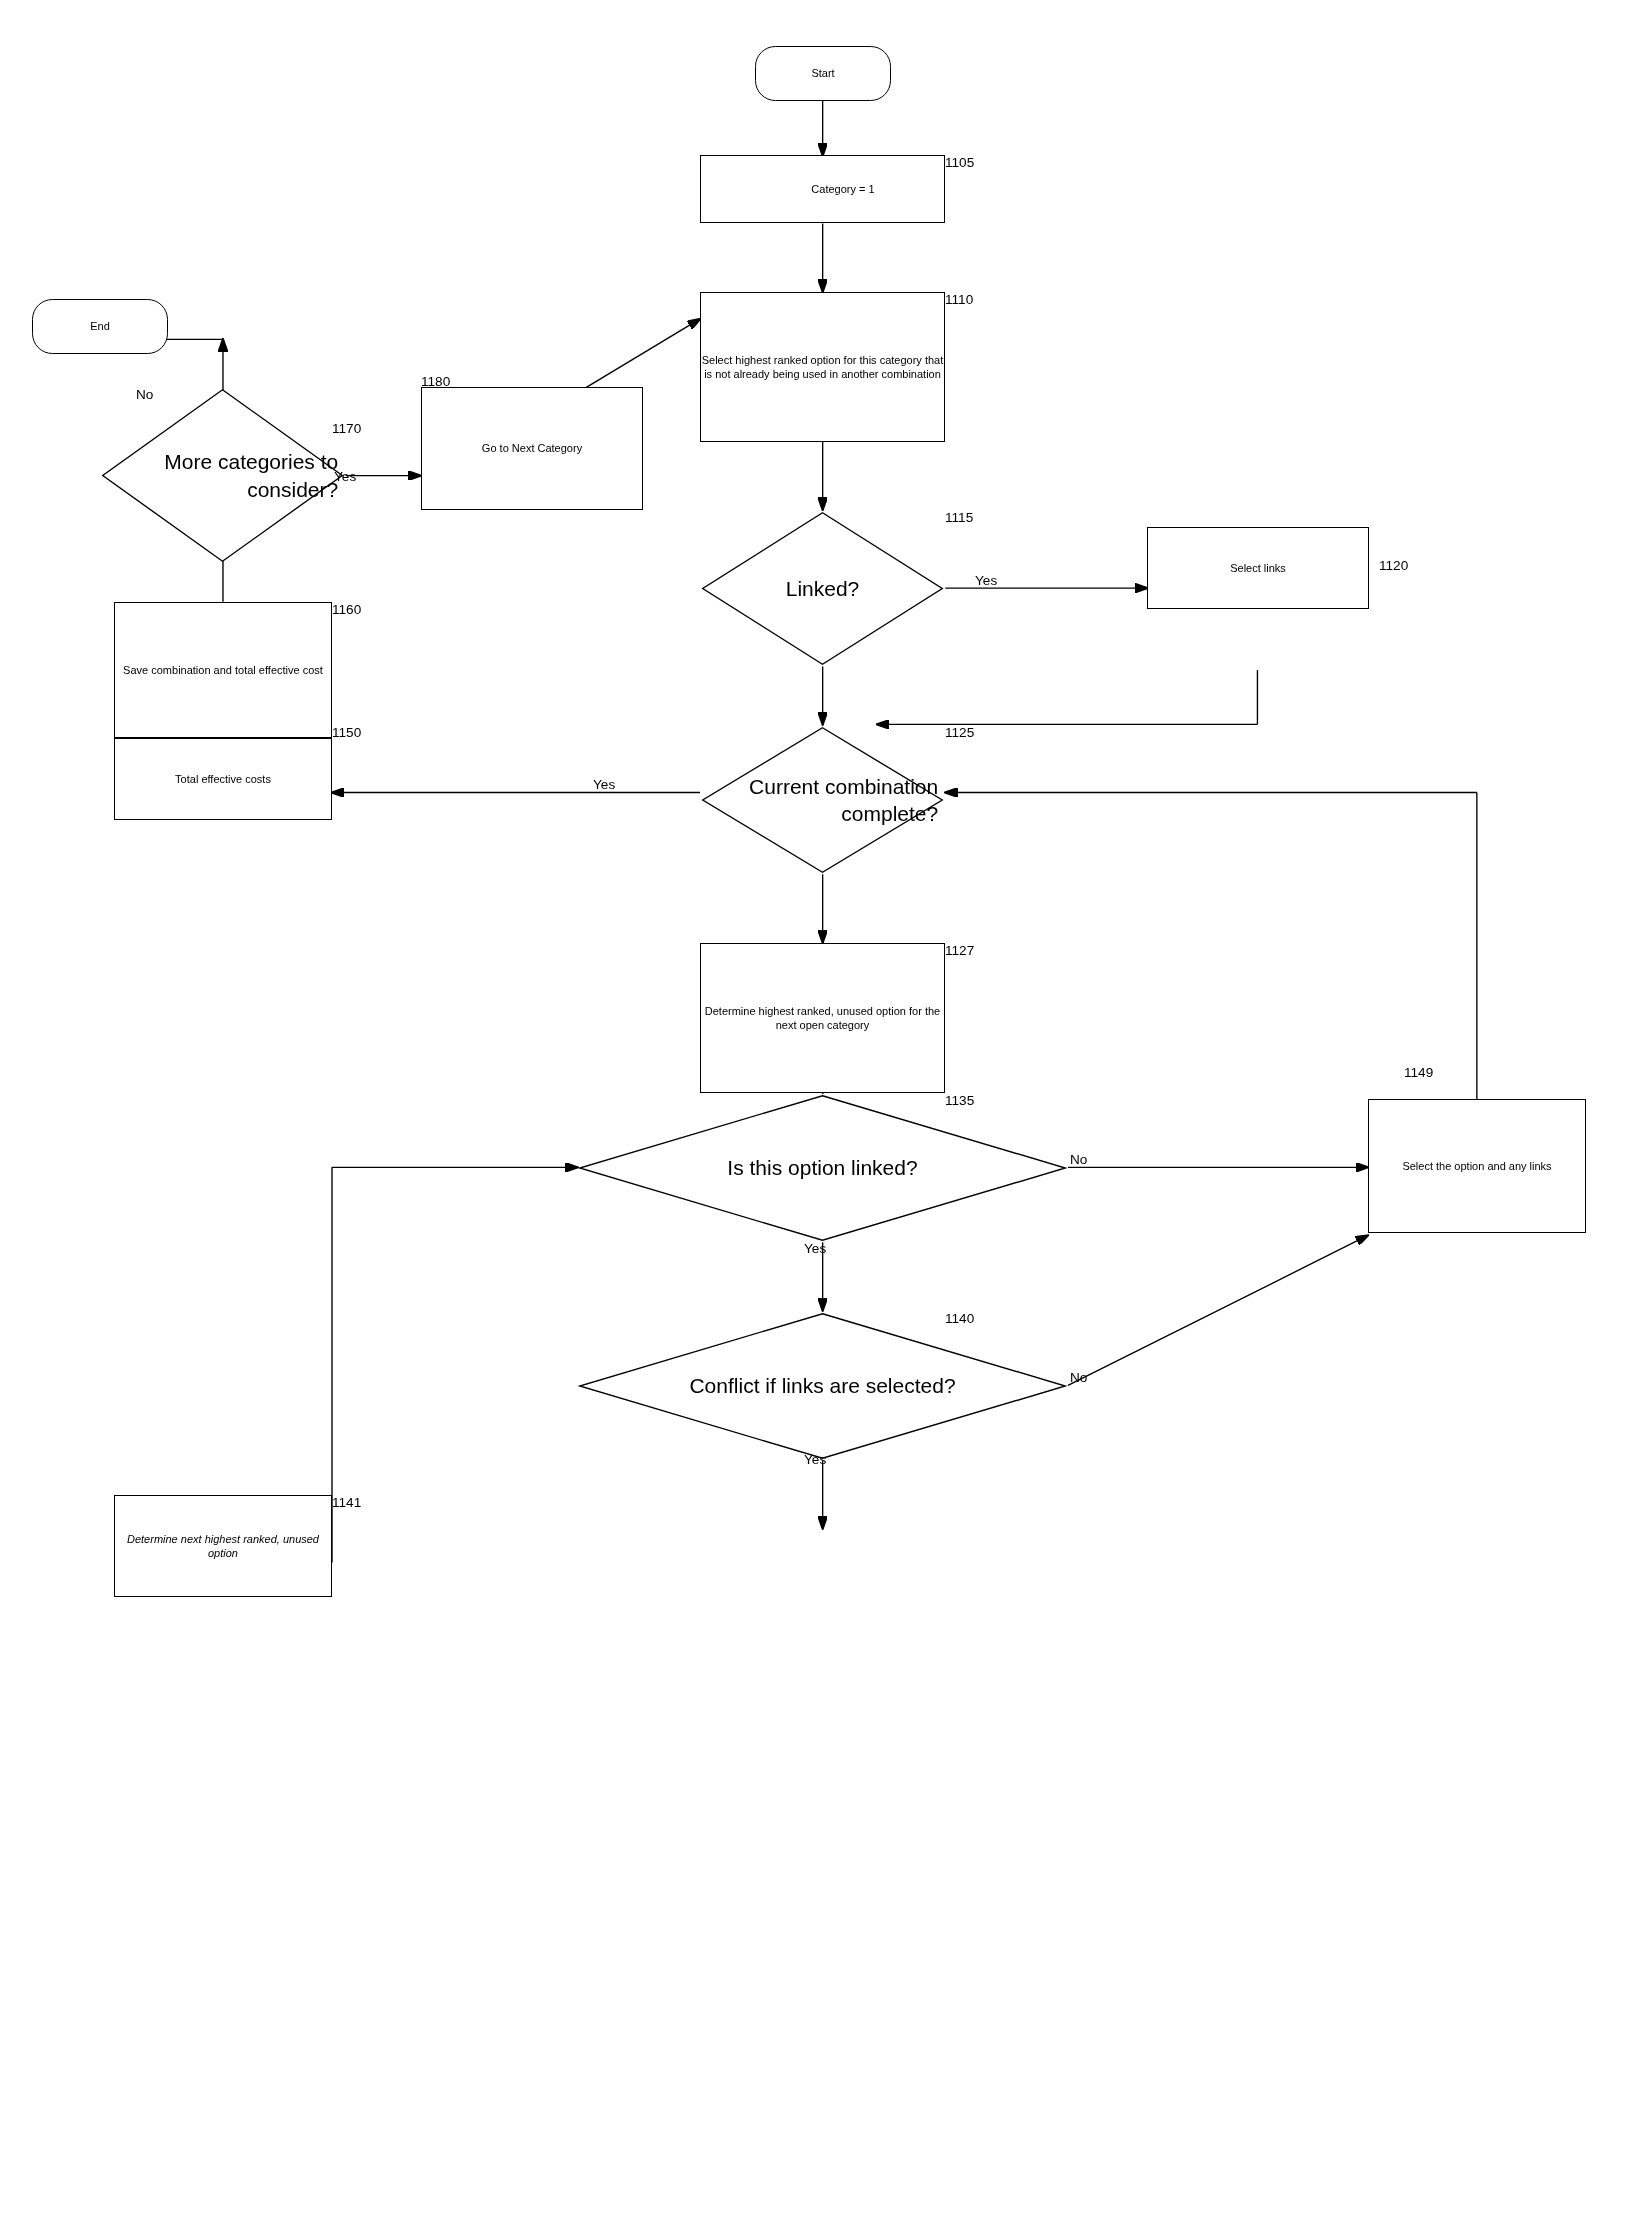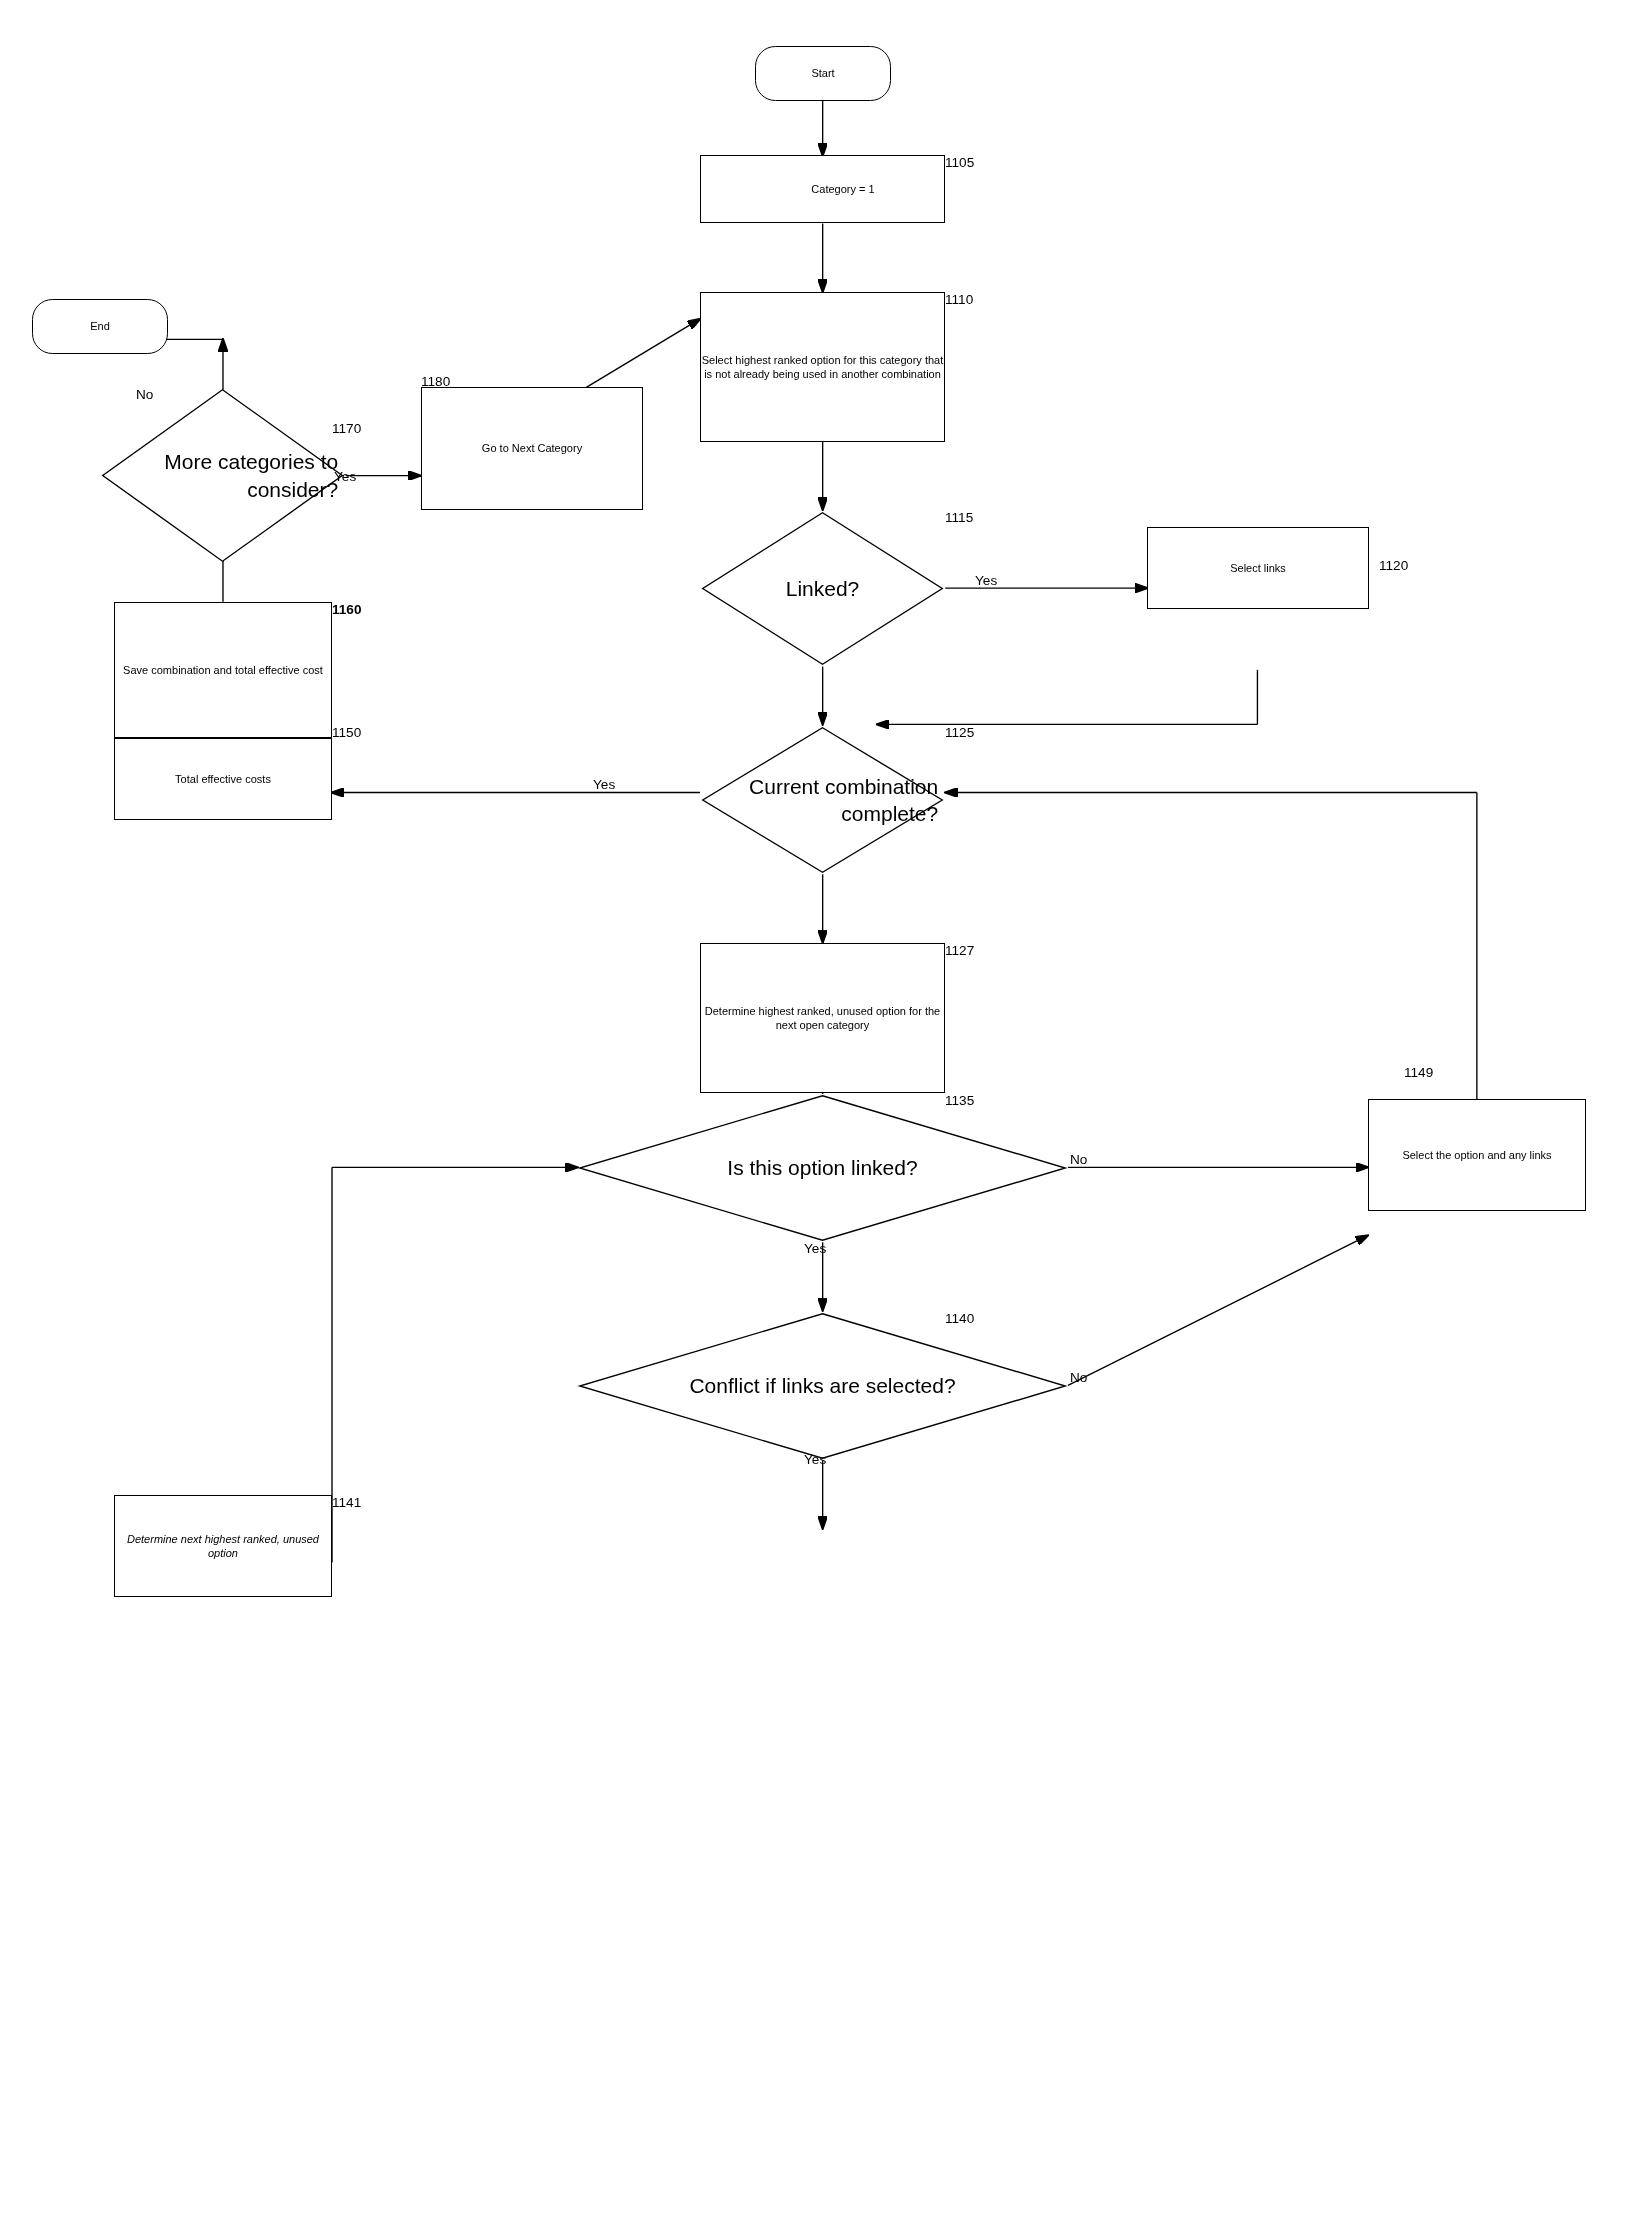--- a/index.html
+++ b/index.html
@@ -185,21 +185,21 @@
   </div>
 
   <div class="label" style="left:593px; top:777px;">Yes</div>
 
   <div class="label" style="left:332px; top:725px;">1150</div>
 
   <div class="node" style="left:114px; top:738px; width:218px; height:82px;">
     <span>Total effective costs</span>
   </div>
 
-  <div class="label" style="left:332px; top:602px;font-weight:bold;">1160</div>
+  <div class="label" style="left:332px; top:602px;">1160</div>
 
   <div class="node" style="left:114px; top:602px; width:218px; height:136px;">
     <span>Save combination and total effective cost</span>
   </div>
 
   <div class="label" style="left:332px; top:421px;">1170</div>
 
   <div class="node-diamond" style="left:100px; top:387px; width:245px; height:177px;">
     <div class="diamond-inner">
       <svg class="diamond-shape" viewBox="0 0 360 260" preserveAspectRatio="none">
@@ -254,21 +254,21 @@
       <div class="diamond-text">Conflict if links are selected?</div>
     </div>
   </div>
 
   <div class="label" style="left:804px; top:1452px;">Yes</div>
 
   <div class="label" style="left:1070px; top:1370px;">No</div>
 
   <div class="label" style="left:1368px; top:1065px;margin-left:36px;">1149</div>
 
-  <div class="node" style="left:1368px; top:1099px; width:218px; height:112px;">
+  <div class="node" style="left:1368px; top:1099px; width:218px; height:134px;">
     <span>Select the option and any links</span>
   </div>
 
   <div class="label" style="left:332px; top:1495px;">1141</div>
 
   <div class="node" style="left:114px; top:1495px; width:218px; height:102px;font-style:italic;">
     <span>Determine next highest ranked, unused option</span>
   </div>
 
 </div>

